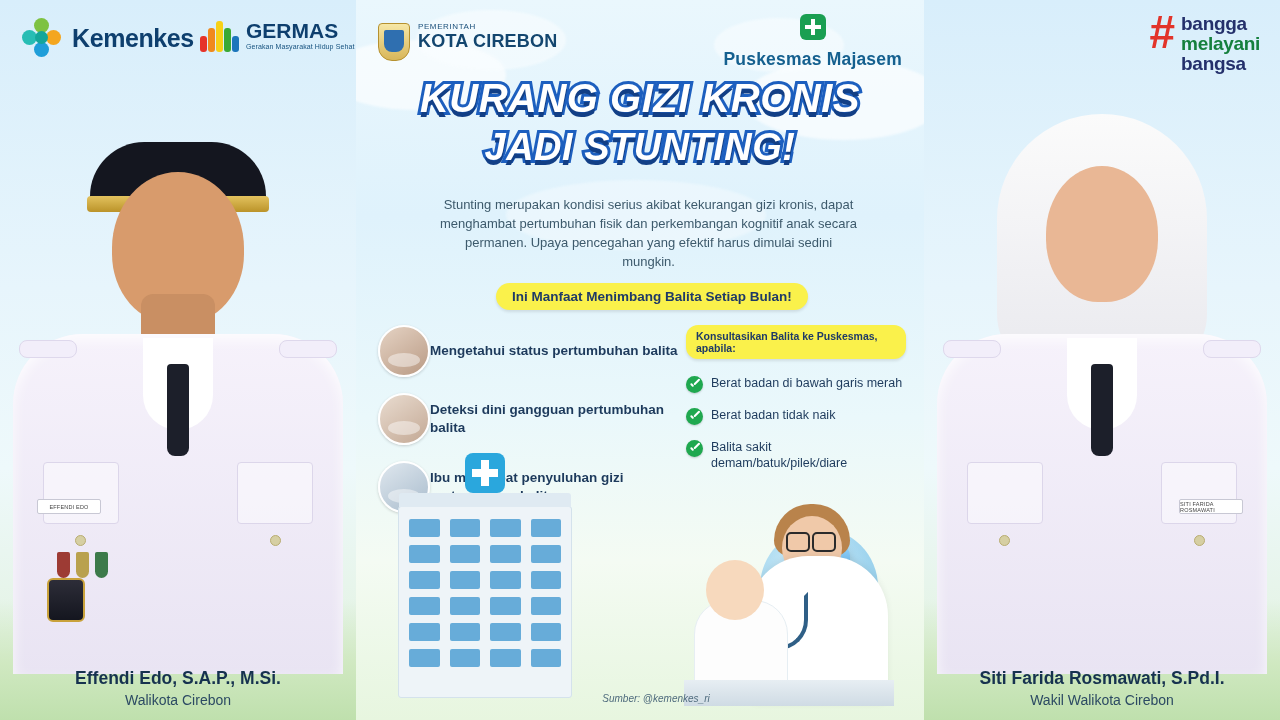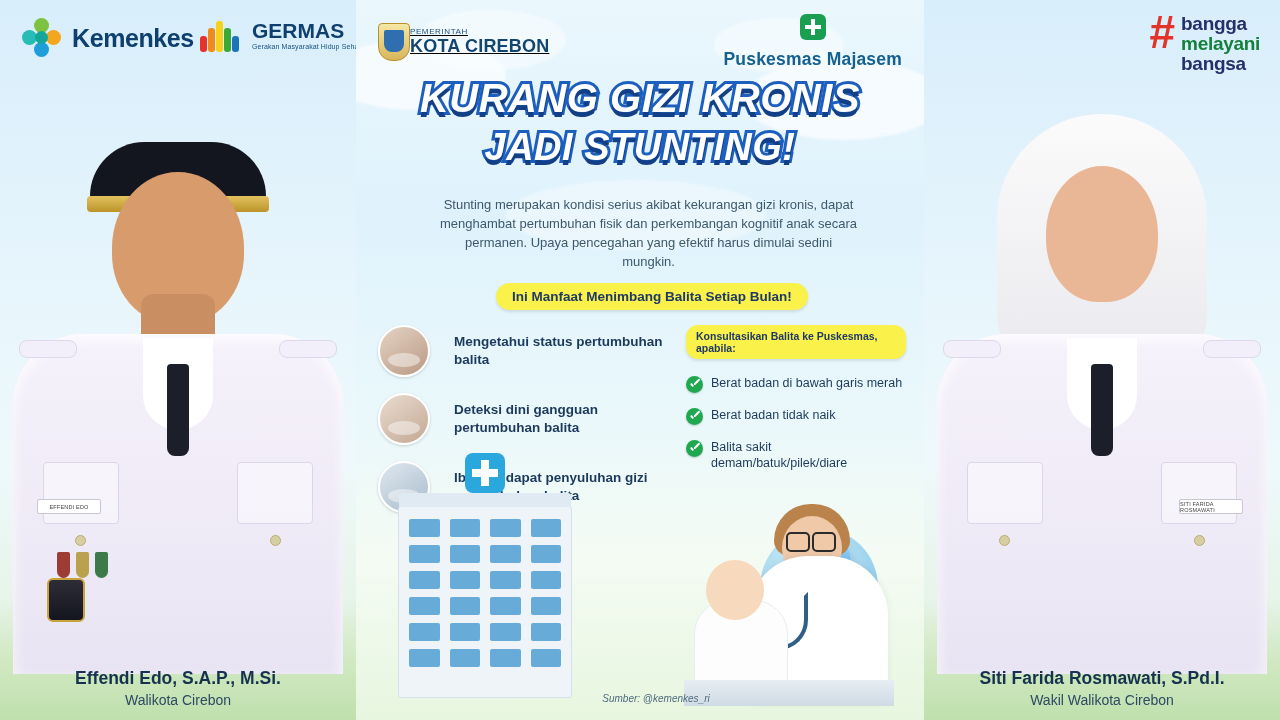--- a/index.html
+++ b/index.html
@@ -27,21 +27,21 @@
   .logo-kemenkes{position:absolute;left:22px;top:18px;display:flex;align-items:center;gap:10px;}
   .kmk-mark{position:relative;width:40px;height:40px;}
   .kmk-mark i{position:absolute;display:block;border-radius:50%;}
   .kmk-mark i:nth-child(1){width:15px;height:15px;background:#27bdb4;left:0;top:12px;}
   .kmk-mark i:nth-child(2){width:15px;height:15px;background:#7ec242;left:12px;top:0;}
   .kmk-mark i:nth-child(3){width:15px;height:15px;background:#f4a61f;left:24px;top:12px;}
   .kmk-mark i:nth-child(4){width:15px;height:15px;background:#1f9ed9;left:12px;top:24px;}
   .kmk-mark i:nth-child(5){width:13px;height:13px;background:#14a69a;left:13px;top:13px;}
   .kmk-text{font-size:25px;font-weight:bold;color:#0e3f6e;letter-spacing:-.4px;}
 
-  .logo-germas{position:absolute;left:200px;top:16px;display:flex;align-items:center;gap:12px;}
+  .logo-germas{position:absolute;left:200px;top:16px;display:flex;align-items:center;gap:6px;}
   .germas-mark{width:40px;height:40px;position:relative;}
   .germas-mark span{position:absolute;bottom:4px;width:7px;border-radius:3px;}
   .germas-mark span:nth-child(1){left:0;height:16px;background:#e63329;}
   .germas-mark span:nth-child(2){left:8px;height:24px;background:#f08a1d;}
   .germas-mark span:nth-child(3){left:16px;height:31px;background:#f7d117;}
   .germas-mark span:nth-child(4){left:24px;height:24px;background:#3aa935;}
   .germas-mark span:nth-child(5){left:32px;height:16px;background:#1b75bb;}
   .germas-title{font-size:21px;font-weight:bold;color:#0e3f6e;line-height:1;}
   .germas-sub{font-size:7px;color:#16527f;line-height:1.25;margin-top:2px;letter-spacing:.1px;}
 
@@ -55,21 +55,21 @@
   
   .poster{
     position:absolute;left:356px;top:0;width:568px;height:720px;
     background:linear-gradient(180deg,#eaf7fd 0%,#dff2fc 30%,#eaf8fb 58%,#f4fbf3 78%,#e7f6df 100%);
     overflow:hidden;
   }
   .clouds{position:absolute;left:0;right:0;top:0;height:300px;opacity:.75;}
   .cloud{position:absolute;background:#fff;border-radius:50%;filter:blur(1px);opacity:.85;}
 
   .poster-head{position:absolute;top:14px;left:0;right:0;display:flex;align-items:center;padding:0 22px;}
-  .gov{display:flex;align-items:center;text-decoration:underline;}
+  .gov{display:flex;align-items:flex-start;gap:8px;}
   .crest{
     width:30px;height:36px;border-radius:4px 4px 14px 14px;
     background:linear-gradient(180deg,#f6e7a6,#d8b65a);
     border:1.5px solid #b6912f;position:relative;
   }
   .crest:after{
     content:"";position:absolute;left:5px;top:6px;right:5px;bottom:8px;
     background:#2f6fb0;border-radius:2px 2px 8px 8px;
   }
   .gov-small{font-size:8px;color:#1a4f7a;letter-spacing:.6px;line-height:1.1;}
@@ -99,21 +99,21 @@
     font-size:13px;line-height:1.45;color:#3d5a6c;
   }
 
   .pill-benefit{
     position:absolute;top:283px;left:140px;
     background:#faf14b;border-radius:14px;padding:6px 16px;
     font-size:13.5px;font-weight:bold;color:#1f3a66;box-shadow:0 2px 3px rgba(0,0,0,.10);
   }
 
   .benefits{position:absolute;top:325px;left:22px;width:305px;}
-  .benefit{display:flex;align-items:center;gap:24px;margin-bottom:16px;}
+  .benefit{display:flex;align-items:center;gap:0;margin-bottom:16px;}
   .thumb{
     width:48px;height:48px;border-radius:50%;flex:0 0 48px;
     background:linear-gradient(145deg,#d5e7f2,#b9cfdd);
     border:2px solid #fff;box-shadow:0 1px 3px rgba(0,0,0,.18);
     position:relative;overflow:hidden;
   }
   .thumb.t1{background:linear-gradient(145deg,#e5d3c4,#b99a84);}
   .thumb.t2{background:linear-gradient(145deg,#e9dcd0,#c3a894);}
   .thumb.t3{background:linear-gradient(145deg,#dfe7ee,#a9bccd);}
   .thumb:after{

